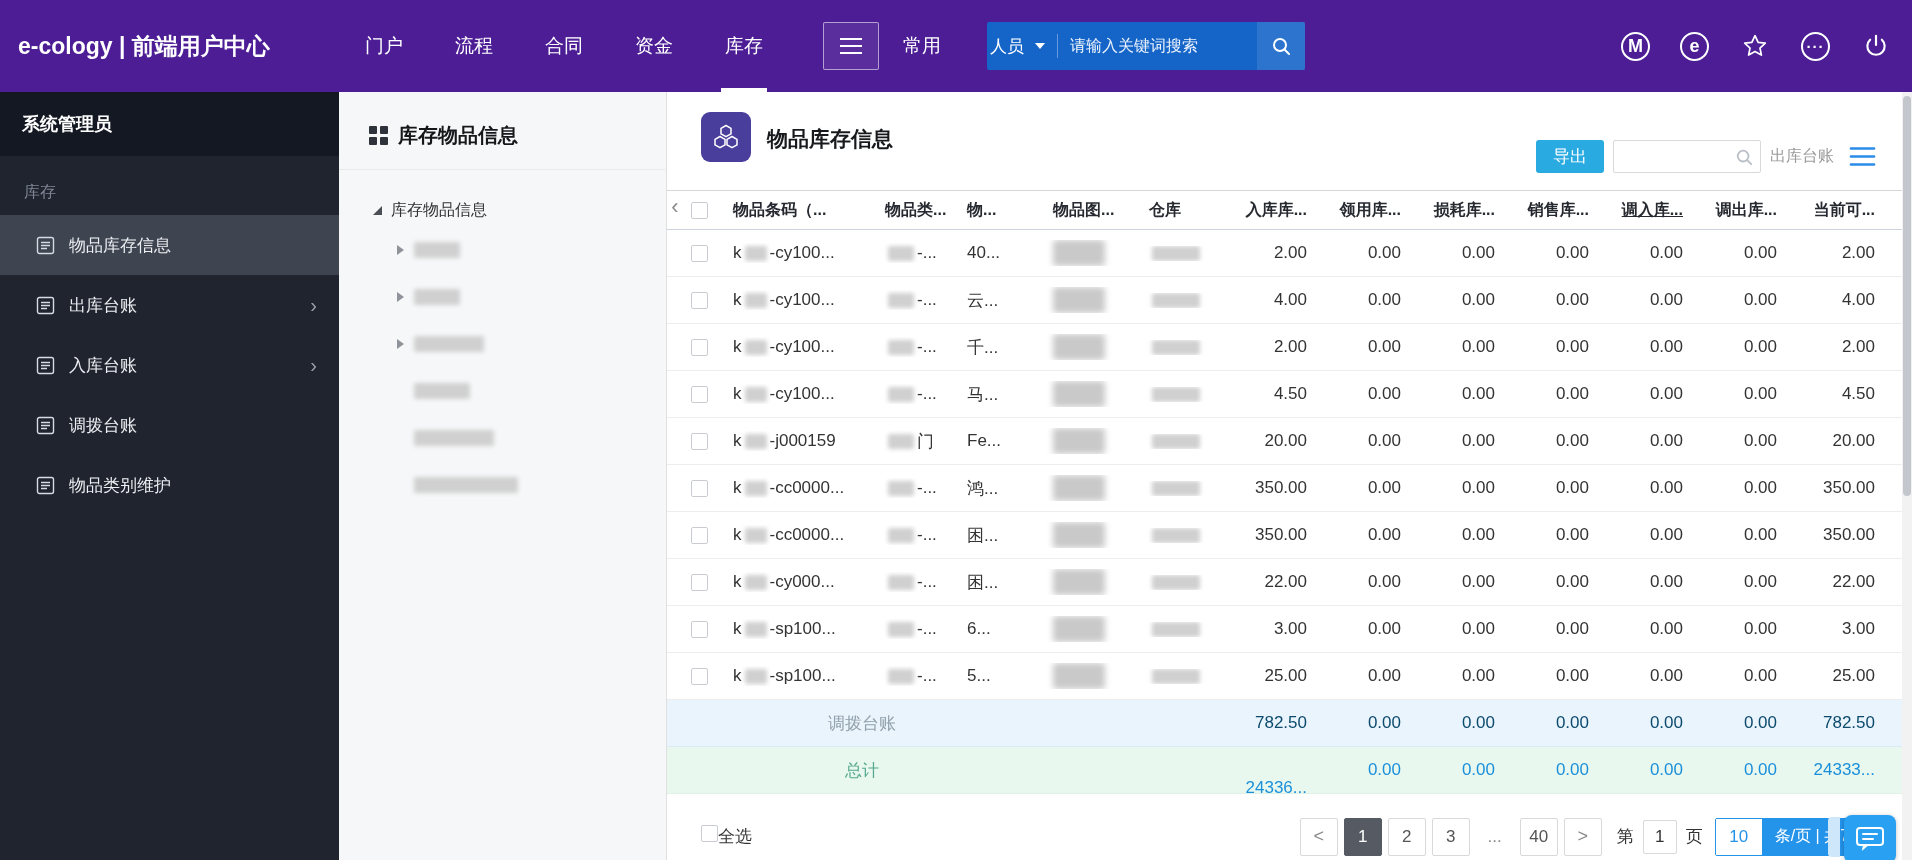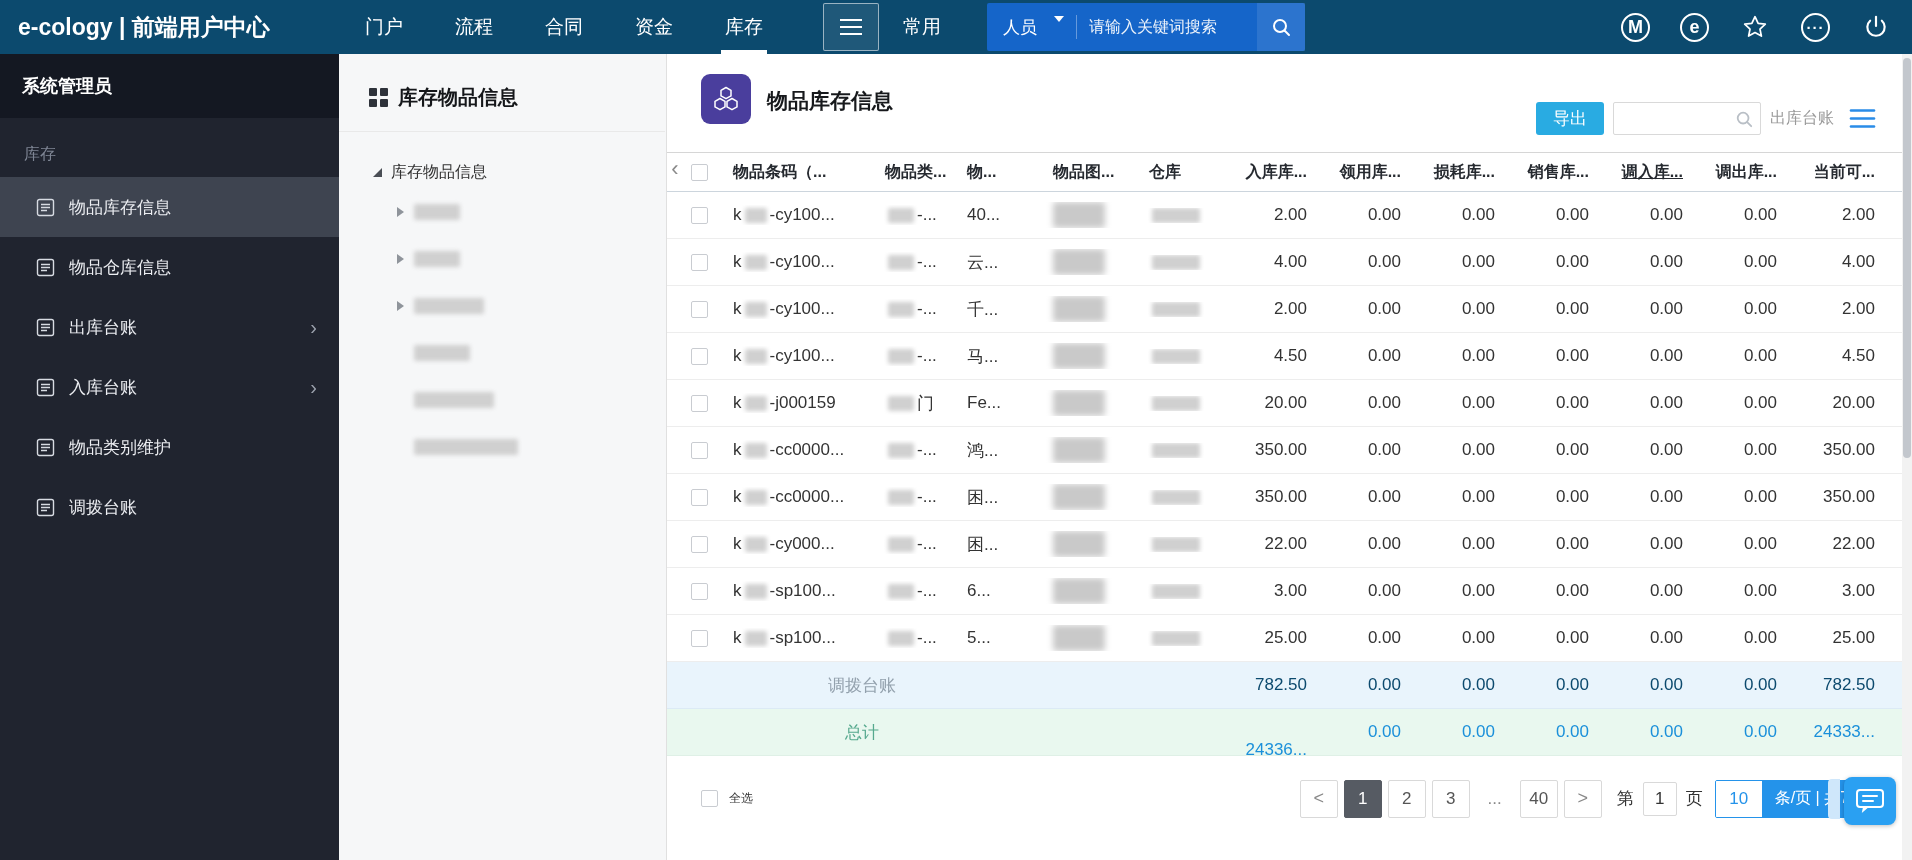--- a/index.html
+++ b/index.html
@@ -1,31 +1,31 @@
 <!DOCTYPE html>
 <html><head>
 <meta charset="utf-8">
 <style>
   *{margin:0;padding:0;box-sizing:border-box}
   html,body{width:1912px;height:860px;overflow:hidden;font-family:"Liberation Sans",sans-serif;background:#fff}
   .app{width:1912px;height:860px;display:flex;flex-direction:column}
 
   
-  .topbar{height:54px;background:#0c4a6e;display:flex;align-items:center;color:#fff;flex:none}
+  .topbar{height:92px;background:#4c1d95;display:flex;align-items:center;color:#fff;flex:none}
   .logo{width:339px;flex:none;font-size:23px;font-weight:bold;padding-left:18px;white-space:nowrap}
   .nav{display:flex;height:100%}
   .nav-item{font-size:19px;padding:0 26px;height:100%;display:flex;align-items:center;cursor:pointer;position:relative;white-space:nowrap}
   .nav-item.active::after{content:"";position:absolute;left:22px;right:22px;bottom:0;height:4px;background:#fff}
   .hamburger{width:56px;height:48px;margin-left:34px;border:1px solid rgba(255,255,255,.55);background:rgba(255,255,255,.08);border-radius:2px;display:flex;align-items:center;justify-content:center;cursor:pointer;flex:none}
   .hbars{width:22px;height:2px;background:#fff;position:relative;display:block}
   .hbars::before,.hbars::after{content:"";position:absolute;left:0;width:22px;height:2px;background:#fff}
   .hbars::before{top:-7px}.hbars::after{top:7px}
   .quick{font-size:19px;margin-left:24px;cursor:pointer;white-space:nowrap}
   .gsearch{margin-left:46px;width:318px;height:48px;background:#1565c9;border-radius:2px;display:flex;align-items:center;flex:none}
-  .gcat{display:flex;gap:17px;padding:0 12px 0 16px;font-size:17px;cursor:pointer;white-space:nowrap}
+  .gcat{display:flex;align-items:center;gap:11px;padding:0 12px 0 3px;font-size:17px;cursor:pointer;white-space:nowrap}
   .caret{width:0;height:0;border-left:5px solid transparent;border-right:5px solid transparent;border-top:6px solid #fff}
   .gdiv{width:1px;height:24px;background:rgba(255,255,255,.35)}
   .ginput{flex:1;min-width:0;background:transparent;border:none;outline:none;color:#fff;font-size:16px;padding:0 12px;font-family:"Liberation Sans",sans-serif}
   .ginput::placeholder{color:rgba(255,255,255,.92)}
   .gicon{width:48px;height:48px;display:flex;align-items:center;justify-content:center;background:rgba(255,255,255,.10);cursor:pointer}
   .top-icons{margin-left:auto;display:flex;align-items:center;gap:30px;padding-right:20px}
   .top-icon{width:32px;height:32px;display:flex;align-items:center;justify-content:center;color:#fff;font-size:18px;font-weight:bold;cursor:pointer}
   .top-icon.ring{width:29px;height:29px;border:2px solid #fff;border-radius:50%}
   .top-icon.dots{letter-spacing:1px;font-size:15px}
 
@@ -80,21 +80,21 @@
   .checkbox{width:17px;height:17px;border:1px solid #c9ccd1;border-radius:2px;background:#fff;display:inline-block;cursor:pointer}
   .trow.page-total{background:#e9f4fc;color:#93a1ad;border-bottom:1px solid #dceaf5}
   .trow.page-total .cell.num{color:#0c4a6e}
   .trow.grand-total{background:#e9f8ef;border-bottom:1px solid #dff0e6}
   .trow.grand-total .tlabel{color:#56a98e}
   .trow.grand-total .cell.num{color:#1b90da}
   .tlabel{justify-content:center}
 
   
   .footer{height:85px;display:flex;align-items:center;padding:0 30px 0 34px;position:relative}
-  .select-all{display:flex;align-items:center;gap:11px;font-size:12px;color:#333;cursor:pointer}
+  .select-all{display:flex;align-items:flex-start;font-size:17px;color:#333;cursor:pointer}
   .pager-area{margin-left:auto;display:flex;align-items:center}
   .pages{display:flex;align-items:center}
   .page-btn{min-width:38px;height:38px;border:1px solid #d9d9d9;border-radius:2px;display:flex;align-items:center;justify-content:center;font-size:17px;color:#555;margin:0 3px;background:#fff;cursor:pointer}
   .page-btn.active{background:#565b63;color:#fff;border-color:#565b63}
   .page-btn.dots{border:none;background:transparent;color:#888}
   .page-btn.arrow{color:#888;font-size:18px}
   .jump{display:flex;align-items:center;gap:9px;font-size:17px;color:#333;margin:0 12px}
   .jump-box{width:34px;height:34px;border:1px solid #d9d9d9;border-radius:2px;display:flex;align-items:center;justify-content:center;cursor:text}
   .pagesize{display:flex;height:38px;border:1px solid #2493ea;border-radius:2px;overflow:hidden;cursor:pointer}
   .ps-num{width:46px;background:#fff;color:#2493ea;display:flex;align-items:center;justify-content:center;font-size:17px}
@@ -171,59 +171,50 @@
             </span>
             <span class="mlabel">物品库存信息</span>
           </div>
           <div class="menu-item">
             <span class="micon">
               <svg width="19" height="19" viewBox="0 0 19 19" fill="none" stroke="#d7dbe2" stroke-width="1.4">
                 <rect x="1.5" y="1.5" width="16" height="16" rx="2"></rect>
                 <path d="M5 6.5h9M5 9.5h9M5 12.5h6"></path>
               </svg>
             </span>
-            <span class="mlabel">物品仓库信息</span>
-          </div>
-          <div class="menu-item">
-            <span class="micon">
-              <svg width="19" height="19" viewBox="0 0 19 19" fill="none" stroke="#d7dbe2" stroke-width="1.4">
-                <rect x="1.5" y="1.5" width="16" height="16" rx="2"></rect>
-                <path d="M5 6.5h9M5 9.5h9M5 12.5h6"></path>
-              </svg>
-            </span>
             <span class="mlabel">出库台账</span>
             <span class="chev">›</span>
           </div>
           <div class="menu-item">
             <span class="micon">
               <svg width="19" height="19" viewBox="0 0 19 19" fill="none" stroke="#d7dbe2" stroke-width="1.4">
                 <rect x="1.5" y="1.5" width="16" height="16" rx="2"></rect>
                 <path d="M5 6.5h9M5 9.5h9M5 12.5h6"></path>
               </svg>
             </span>
             <span class="mlabel">入库台账</span>
             <span class="chev">›</span>
           </div>
           <div class="menu-item">
             <span class="micon">
               <svg width="19" height="19" viewBox="0 0 19 19" fill="none" stroke="#d7dbe2" stroke-width="1.4">
                 <rect x="1.5" y="1.5" width="16" height="16" rx="2"></rect>
                 <path d="M5 6.5h9M5 9.5h9M5 12.5h6"></path>
               </svg>
             </span>
-            <span class="mlabel">物品类别维护</span>
+            <span class="mlabel">调拨台账</span>
           </div>
           <div class="menu-item">
             <span class="micon">
               <svg width="19" height="19" viewBox="0 0 19 19" fill="none" stroke="#d7dbe2" stroke-width="1.4">
                 <rect x="1.5" y="1.5" width="16" height="16" rx="2"></rect>
                 <path d="M5 6.5h9M5 9.5h9M5 12.5h6"></path>
               </svg>
             </span>
-            <span class="mlabel">调拨台账</span>
+            <span class="mlabel">物品类别维护</span>
           </div>
         </div>
     </aside>
 
     <div class="treepanel">
       <div class="panel-title-row">
         <svg width="19" height="19" viewBox="0 0 19 19">
             <rect x="0" y="0" width="8" height="8" rx="1" fill="#2e323a"></rect>
             <rect x="11" y="0" width="8" height="8" rx="1" fill="#2e323a"></rect>
             <rect x="0" y="11" width="8" height="8" rx="1" fill="#2e323a"></rect>

